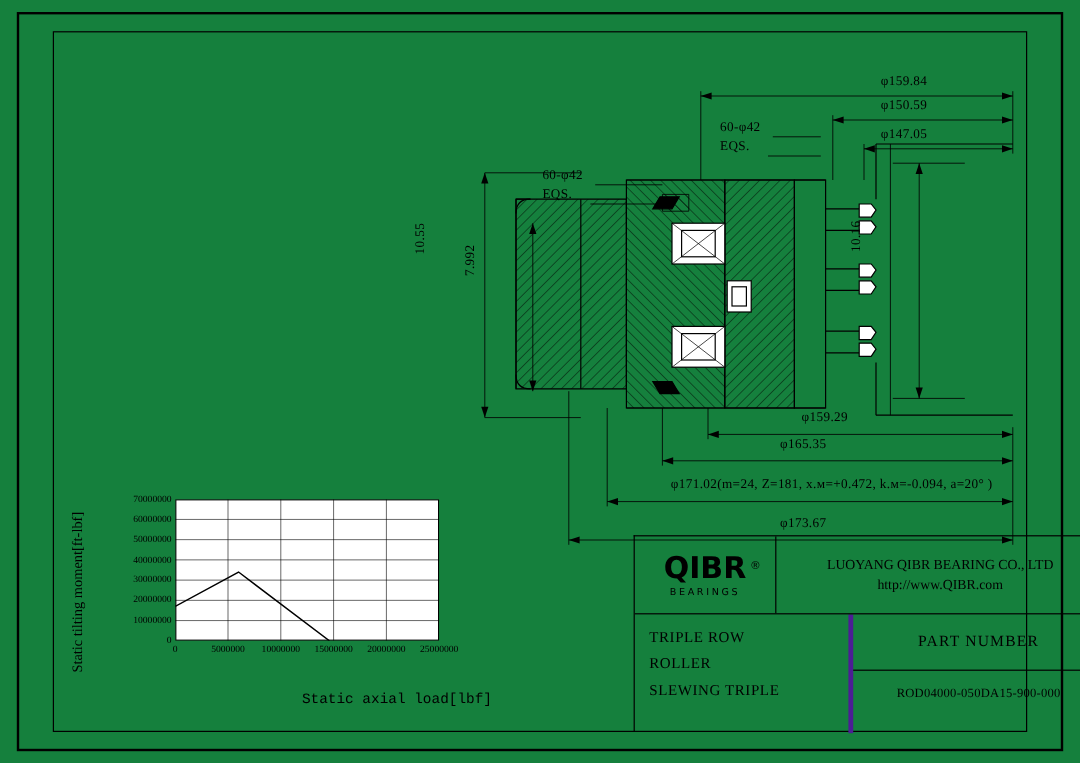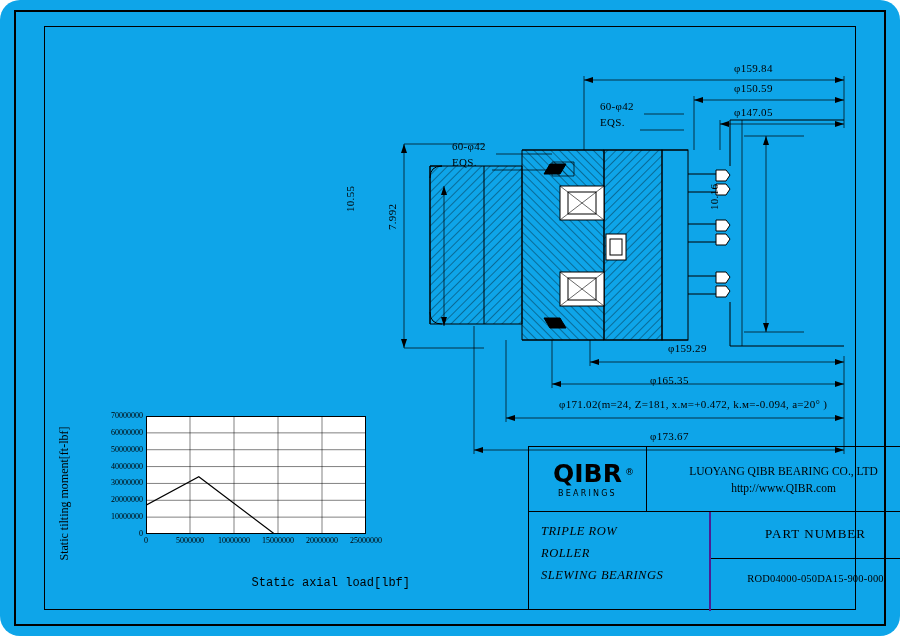--- a/index.html
+++ b/index.html
@@ -11,22 +11,21 @@
     width: 900px;
     height: 636px;
     font-family: "Liberation Serif", serif;
     color: #000000;
     overflow: hidden;
   }
   #sheet {
     position: relative;
     width: 900px;
     height: 636px;
-    background: #0ea5e9;
-    border-radius: 20px;
+    background: #15803d;
   }
   .frame-outer {
     position: absolute;
     left: 14px;
     top: 10px;
     width: 872px;
     height: 616px;
     border: 2px solid #000;
     box-sizing: border-box;
   }
@@ -177,24 +176,23 @@
   #tb-company div {
     font-size: 11.5px;
     font-family: "Liberation Serif", serif;
   }
   #tb-bottom {
     display: flex;
     height: 99px;
   }
   #tb-desc {
     width: 182px;
-    border-right: 2px solid #4c1d95;
+    border-right: 4px solid #4c1d95;
     box-sizing: border-box;
     padding: 8px 17px 0 12px;
-    font-style: italic;
   }
   #tb-desc div {
     font-size: 12.5px;
     line-height: 22px;
     font-family: "Liberation Serif", serif;
     letter-spacing: 0.5px;
   }
   #tb-part {
     flex: 1;
     display: flex;
@@ -356,21 +354,21 @@
         <polygon points="722,110 719,119 725,119"></polygon>
         <polygon points="722,306 719,297 725,297"></polygon>
       </g>
     </svg>
 
     <div class="lbl" style="left:690px; top:36px;">φ159.84</div>
     <div class="lbl" style="left:690px; top:56px;">φ150.59</div>
     <div class="lbl" style="left:690px; top:80px;">φ147.05</div>
 
     <div class="lbl" style="left:624px; top:316px;">φ159.29</div>
-    <div class="lbl" style="left:606px; top:348px;">φ165.35</div>
+    <div class="lbl" style="left:606px; top:338px;">φ165.35</div>
     <div class="lbl" style="left:515px; top:372px;">φ171.02(m=24, Z=181, x.м=+0.472, k.м=-0.094, a=20° )</div>
     <div class="lbl" style="left:606px; top:404px;">φ173.67</div>
 
     <div class="lbl" style="left:300px; top:186px; transform:rotate(-90deg); transform-origin:left top;">10.55</div>
     <div class="lbl" style="left:342px; top:204px; transform:rotate(-90deg); transform-origin:left top;">7.992</div>
     <div class="lbl" style="left:664px; top:184px; transform:rotate(-90deg); transform-origin:left top;">10.16</div>
 
     <div class="lbl" style="left:556px; top:74px;">60-φ42</div>
     <div class="lbl" style="left:556px; top:90px;">EQS.</div>
     <div class="lbl" style="left:408px; top:114px;">60-φ42</div>
@@ -442,21 +440,21 @@
       <div id="tb-company">
         <div>LUOYANG QIBR BEARING CO., LTD</div>
         <div>http://www.QIBR.com</div>
       </div>
     </div>
 
     <div id="tb-bottom">
       <div id="tb-desc">
         <div>TRIPLE ROW</div>
         <div>ROLLER</div>
-        <div>SLEWING BEARINGS</div>
+        <div>SLEWING TRIPLE</div>
       </div>
       <div id="tb-part">
         <div id="tb-part-title">PART  NUMBER</div>
         <div id="tb-part-div"></div>
         <div id="tb-part-num">ROD04000-050DA15-900-000</div>
       </div>
     </div>
   </div>
 
 </div>

